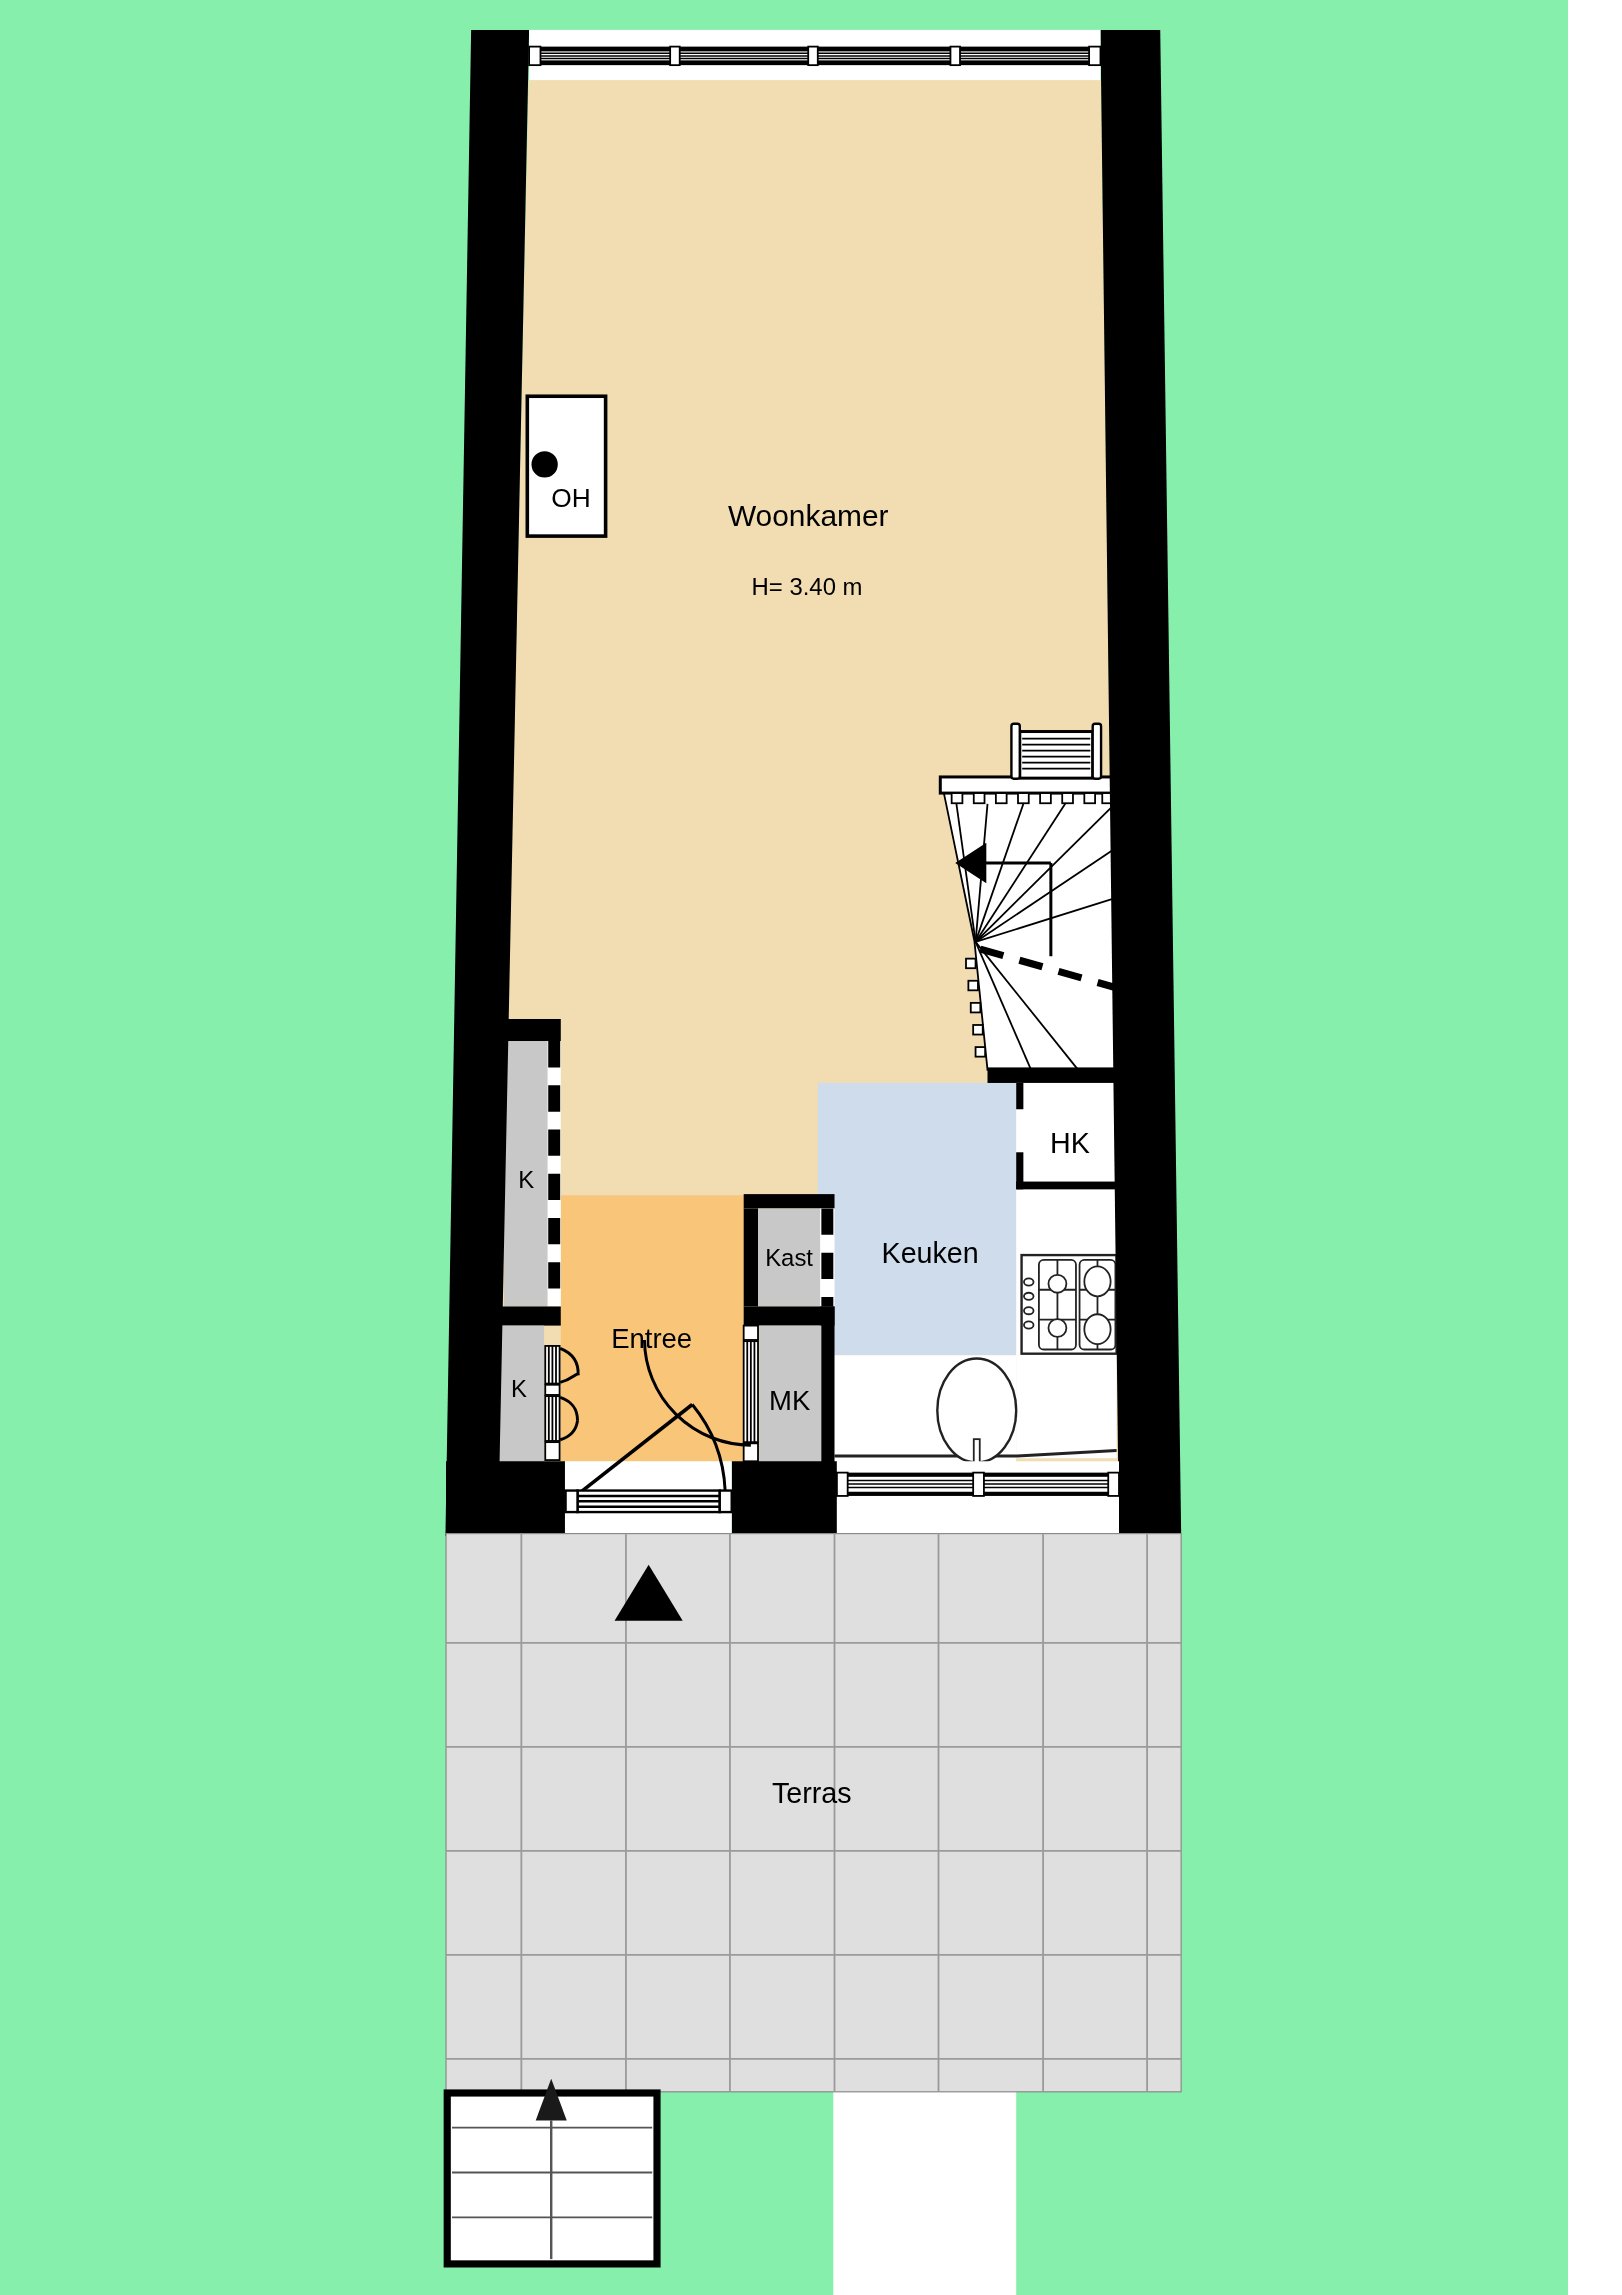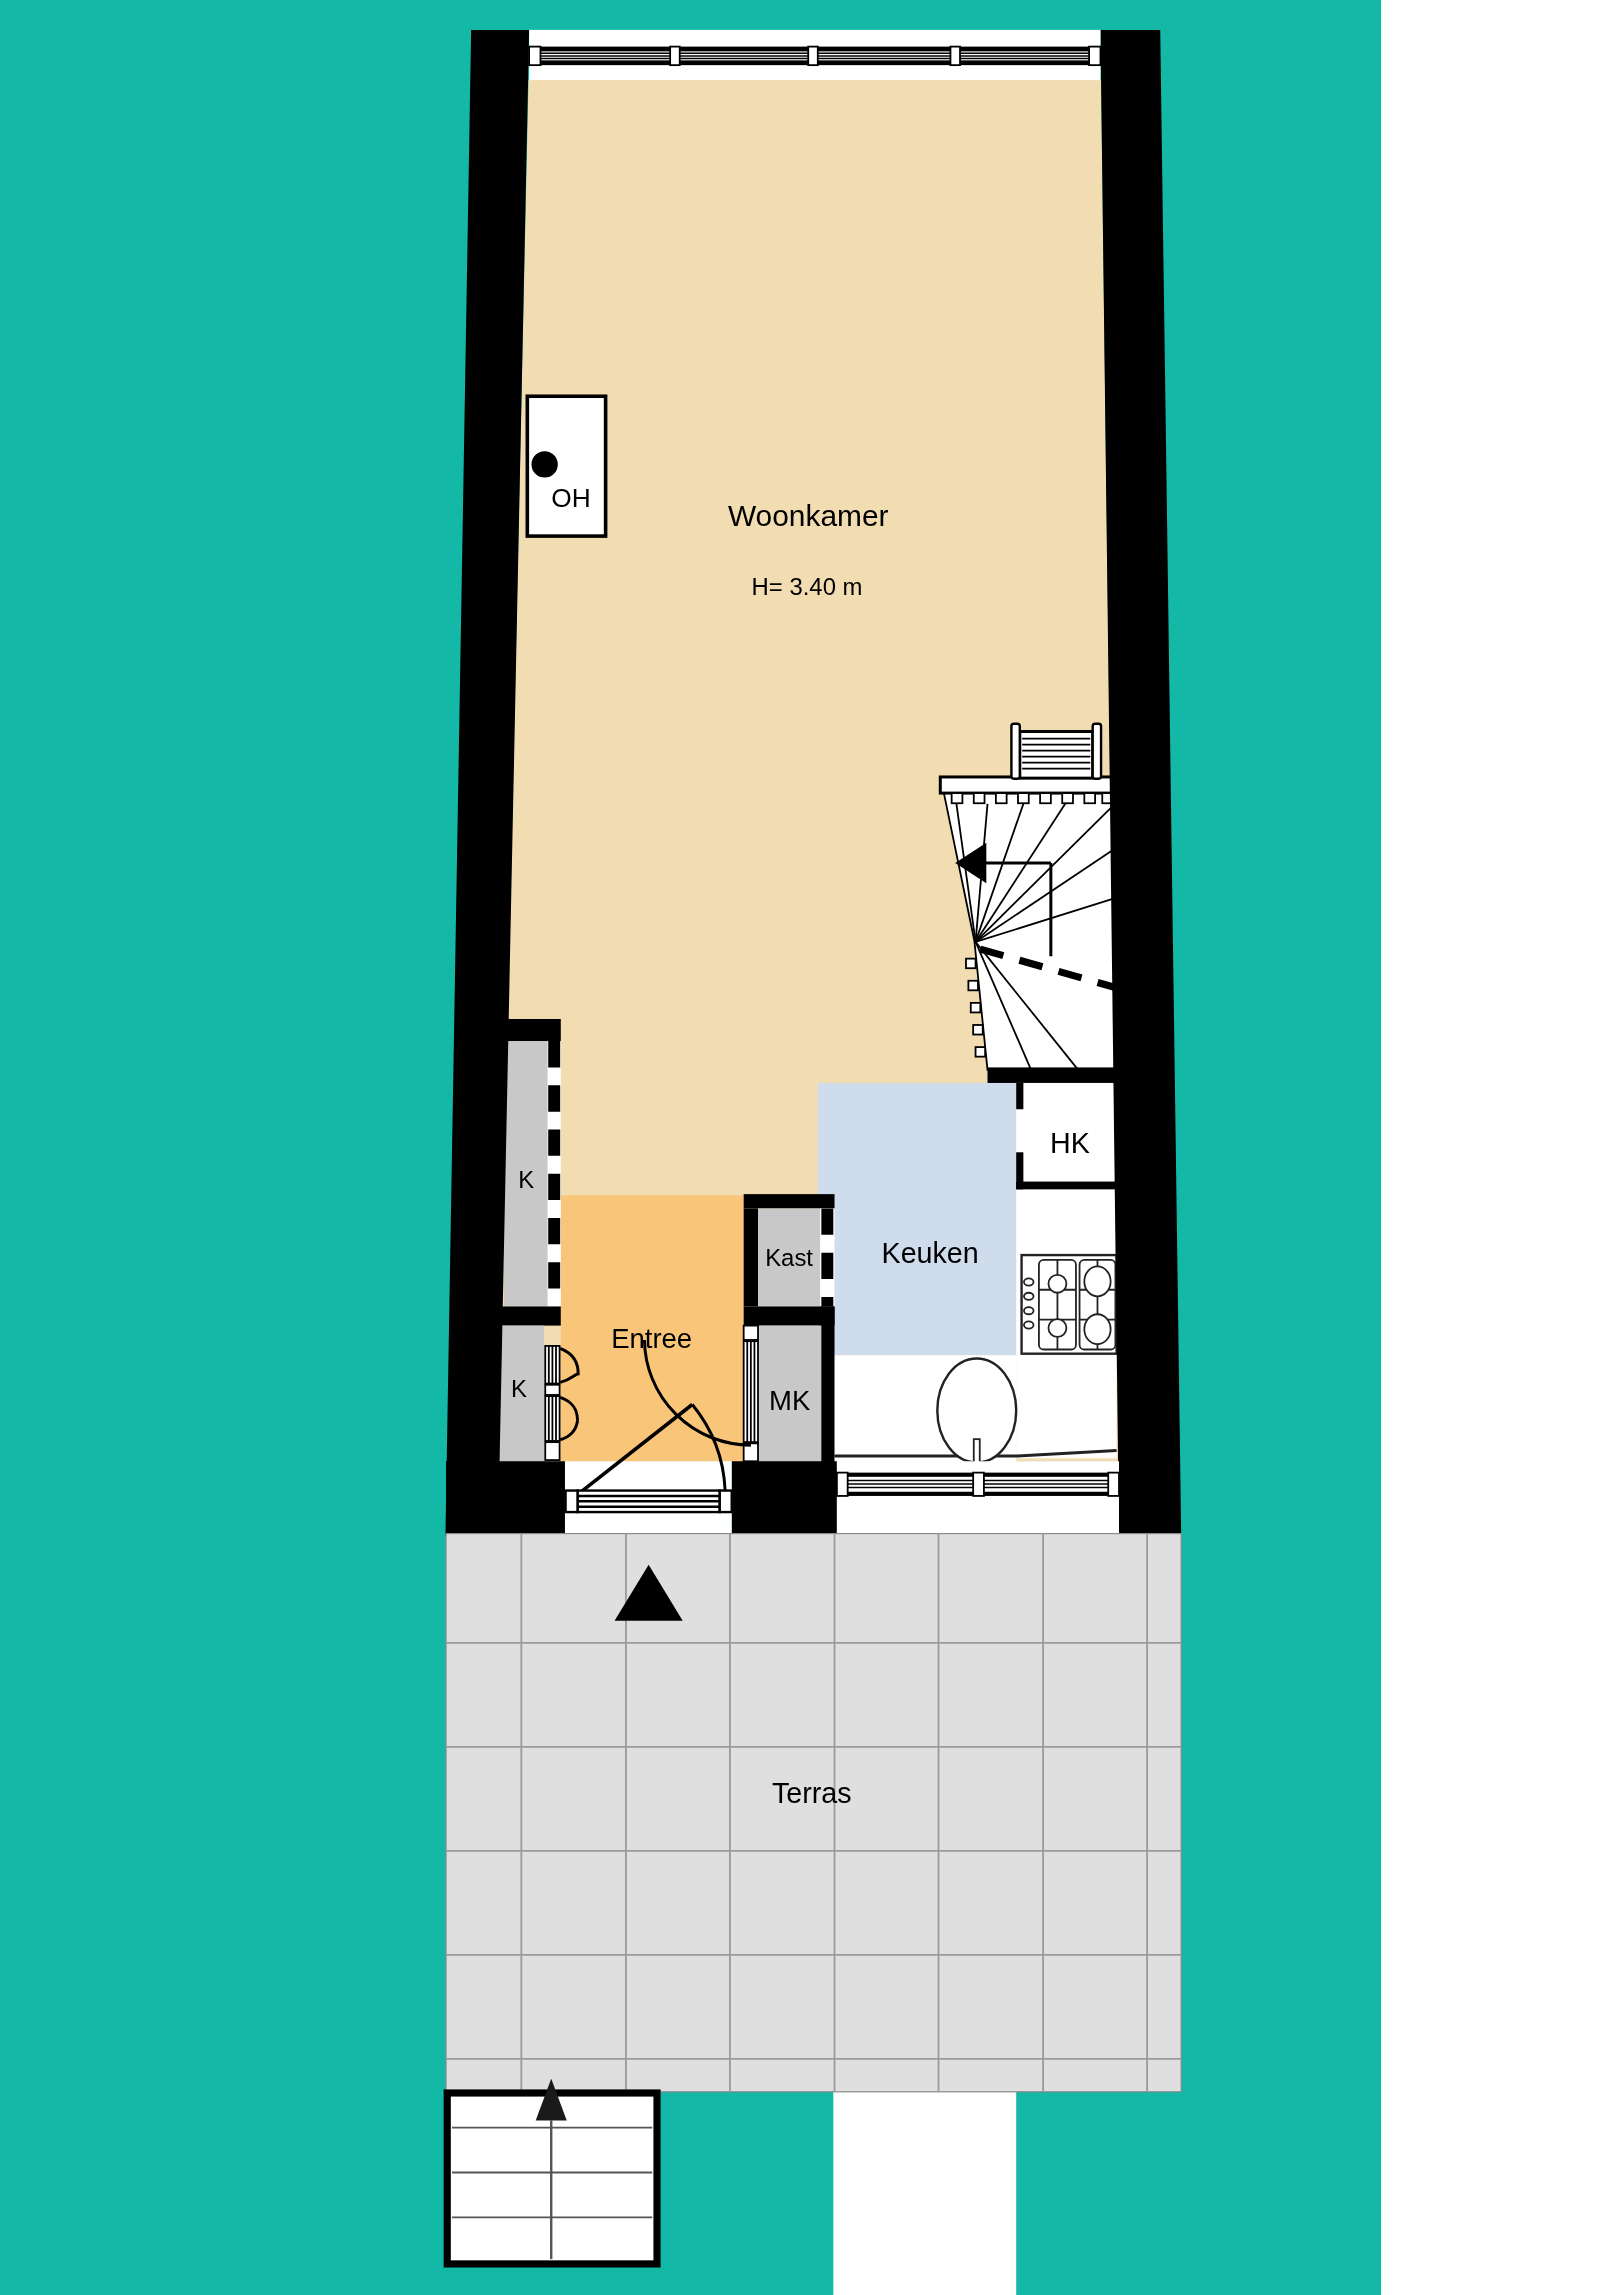--- a/index.html
+++ b/index.html
@@ -1,17 +1,17 @@
 <!DOCTYPE html>
 <html style="font-size:9.6px"><head>
 <meta charset="utf-8">
 <style>
   html,body{margin:0;padding:0;background:#ffffff;}
   body{font-family:"Liberation Sans", sans-serif;}
-  #plan-wrap{width:1381px;height:2295px;position:relative;background:#14b8a6;}
+  #plan-wrap{width:1568px;height:2295px;position:relative;background:#86efac;}
   svg{display:block;}
   text{fill:#000;}
   .room-label{font-size:50px;}
   .sub-label{font-size:40px;}
   .closet-label{font-size:40px;}
   .big-closet-label{font-size:48px;}
   .mid-label{font-size:46px;}
 </style>
 </head>
 <body>

